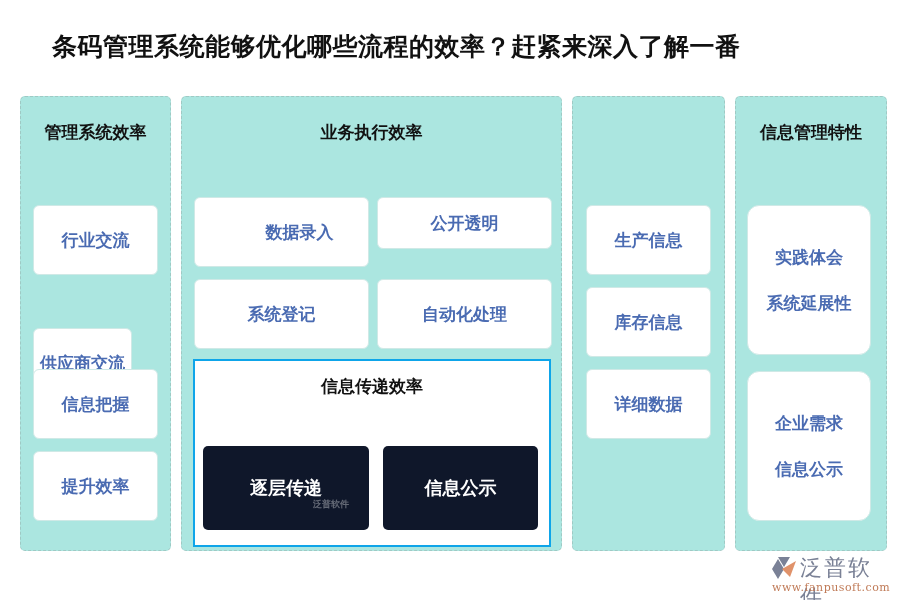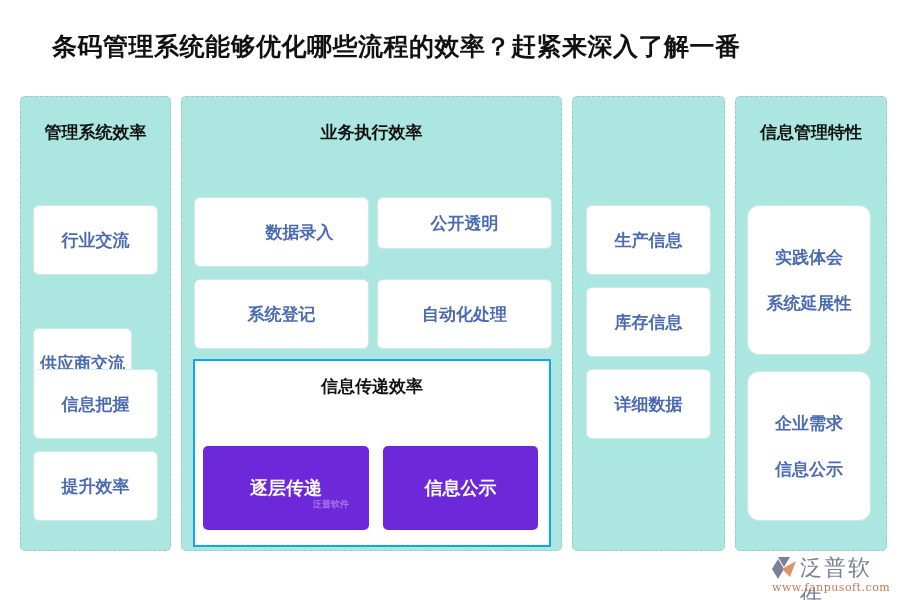--- a/index.html
+++ b/index.html
@@ -27,21 +27,21 @@
   .card.tall span { display: block; line-height: 46px; }
   .sub {
     position: absolute; left: 11px; top: 262px; width: 358px; height: 188px;
     background: #fff; border-radius: 0; border: 2px solid #0ea5e9; box-sizing: border-box;
   }
   .sub-title {
     position: absolute; left: 0; right: 0; top: 14px; text-align: center;
     font-size: 17px; font-weight: bold; color: #111;
   }
   .green {
-    position: absolute; top: 85px; height: 84px; background: #6d28d9; border-radius: 5px;
+    position: absolute; top: 85px; height: 84px; background: #0f172a; border-radius: 5px;
     color: #fff; font-size: 18px; font-weight: bold;
     display: flex; align-items: center; justify-content: center; font-family: Liberation Mono, monospace;
   }
   .wm {
     position: absolute; left: 110px; top: 52px; font-size: 9px; color: rgba(255,255,255,0.35);
     font-weight: bold; pointer-events: none;
   }
   .logo {
     position: absolute; left: 770px; top: 553px; width: 125px; height: 45px;
   }

